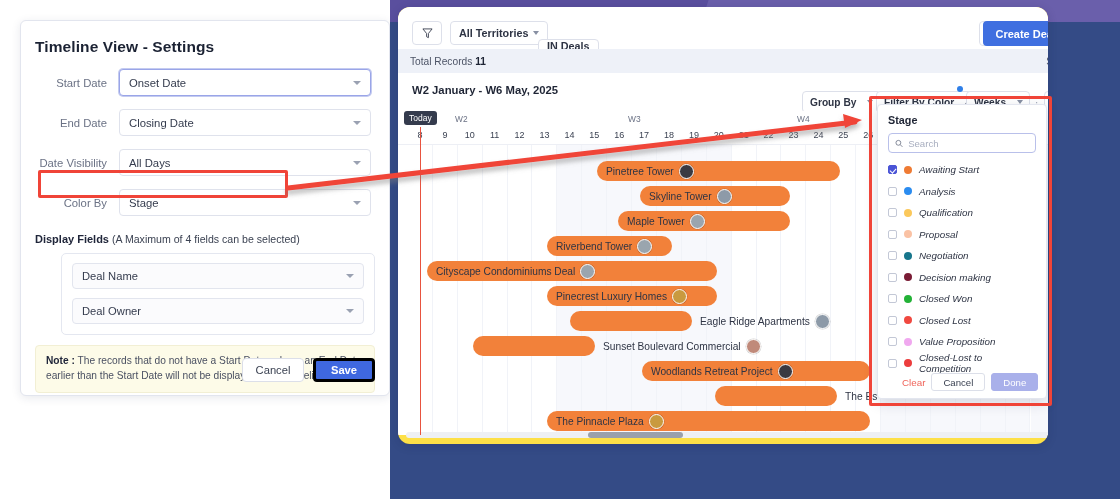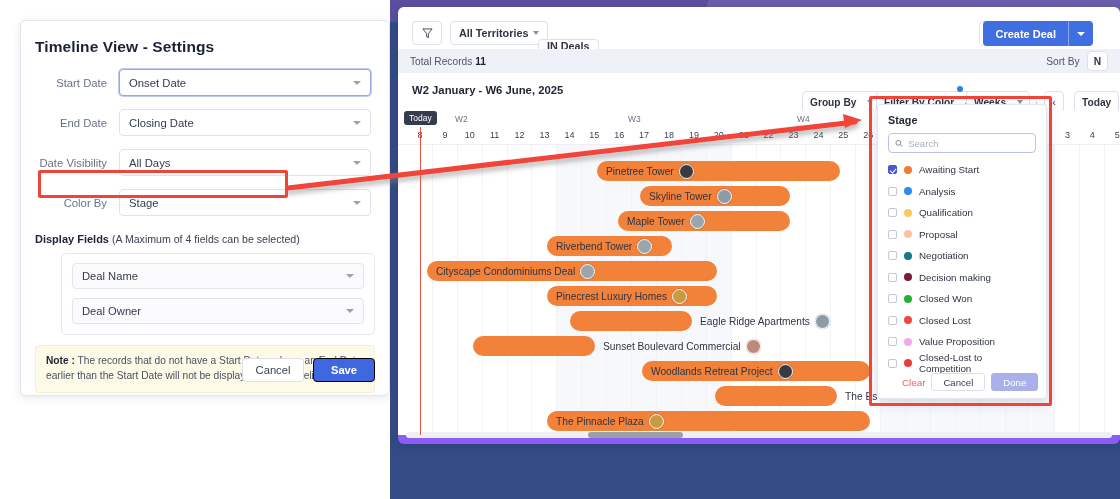--- a/index.html
+++ b/index.html
@@ -53,41 +53,41 @@
     margin: 10px 14px 0 14px; background: #fdfbe8; border: 1px solid #f2efd4;
     border-radius: 4px; padding: 8px 10px; font-size: 10.2px; color: #4a5062; line-height: 1.45;
   }
   .note-box b { color: #20263a; }
   .dialog-actions { position:absolute; right: 14px; bottom: 13px; display: flex; gap: 9px; }
   .btn {
     height: 24px; min-width: 62px; border-radius: 4px; font-size: 11.2px;
     display: flex; align-items: center; justify-content: center; cursor: pointer;
   }
   .btn-cancel { background: #fff; border: 1px solid #dcdfe9; color: #3b4252; }
-  .btn-save { background: #3f68e0; border: 1px solid #000000; color: #fff; font-weight: bold; }
+  .btn-save { background: #3f68e0; border: 3px solid #000000; color: #fff; font-weight: bold; }
 
   
   .annot-rect {
     position: absolute; border: 3px solid #f04438; border-radius: 2px;
     pointer-events: none; z-index: 40;
   }
 
   
   .crm-outer {
     position: absolute; left: 390px; top: 0; width: 730px; height: 499px;
     background: #344b86; overflow: hidden;
   }
   .purple-band { position:absolute; left:0; top:0; width:730px; height:22px; background:#5a4f9e; }
   .purple-band:after{
     content:""; position:absolute; left:315px; top:0; width:420px; height:22px;
     background:#6a5fab; transform: skewX(-18deg);
   }
   .crm-card {
-    position: absolute; left: 8px; top: 7px; width: 722px; height: 437px;
-    background: #8b5cf6; border-radius: 6px; overflow: hidden;
+    position: absolute; left: 8px; top: 7px; width: 650px; height: 437px;
+    background: #fde047; border-radius: 12px; overflow: hidden;
     box-shadow: 0 2px 10px rgba(20,30,70,.18);
   }
   
   .toolbar1 { position:absolute; left:0; top:0; width:722px; height:42px; background:#fff; }
   .tb-btn {
     position: absolute; height: 24px; border: 1px solid #dde0ea; border-radius: 4px;
     background: #fff; display: flex; align-items: center; gap: 5px;
     padding: 0 8px; font-size: 10.8px; font-weight: bold; color: #2e3444;
   }
   .tb-caret { width:0;height:0;border-left:3.5px solid transparent;border-right:3.5px solid transparent;border-top:4px solid #8890a3; }
@@ -181,21 +181,21 @@
   .stage-search input::placeholder { color:#a8aebf; }
   .stage-list { margin-top:6px; }
   .stage-item { display:flex; align-items:center; gap:7px; height:21.5px; padding:0 10px; }
   .cbx { width:9px;height:9px;border:1px solid #c3c8d6; border-radius:2px; background:#fff; flex:0 0 auto; }
   .cbx.on { background:#4a54d6; border-color:#4a54d6; position:relative; }
   .cbx.on:after {
     content:""; position:absolute; left:2.4px; top:.3px; width:2.6px; height:5.2px;
     border:solid #fff; border-width:0 1.4px 1.4px 0; transform:rotate(42deg);
   }
   .swatch { width:8px;height:8px;border-radius:50%; flex:0 0 auto; }
-  .stage-item-label { font-size:9.8px; color:#2e3444; }
+  .stage-item-label { font-size:9.8px; color:#2e3444;font-style:italic; }
   .stage-actions { position:absolute; left:0; bottom:7px; width:170px; display:flex; align-items:center; padding:0 24px; gap:6px; }
   .clear-link { font-size:9.8px; color:#f0645a; flex:1 1 auto; }
   .sbtn { height:18px; border-radius:3px; font-size:9.6px; display:flex;align-items:center;justify-content:center; padding:0 11px; }
   .sbtn-cancel { background:#fff; border:1px solid #dcdfe9; color:#3b4252; }
   .sbtn-done { background:#a9b0ea; border:1px solid #a9b0ea; color:#fff; }
 
   
   .arrow-svg { position:absolute; left:0; top:0; width:1120px; height:499px; pointer-events:none; z-index:45; }
 </style>
 </head>
@@ -309,21 +309,21 @@
           <span>Total Records</span>
           <b>11</b>
         </div>
         <div class="sortby">
           <span>Sort By</span>
           <span class="sortby-val">N</span>
         </div>
       </div>
 
       <div class="range-strip">
-        <div class="range-title">W2 January - W6 June, 2025</div>
+        <div class="range-title">W2 January - W6 May, 2025</div>
 
         <div class="rs-ctrl" style="left:404px;">
           <span>Group By</span>
           <span class="tb-caret"></span>
         </div>
 
         <div class="rs-ctrl" style="left:478px;">
           <span>Filter By Color</span>
           <span class="up-caret"></span>
         </div>

